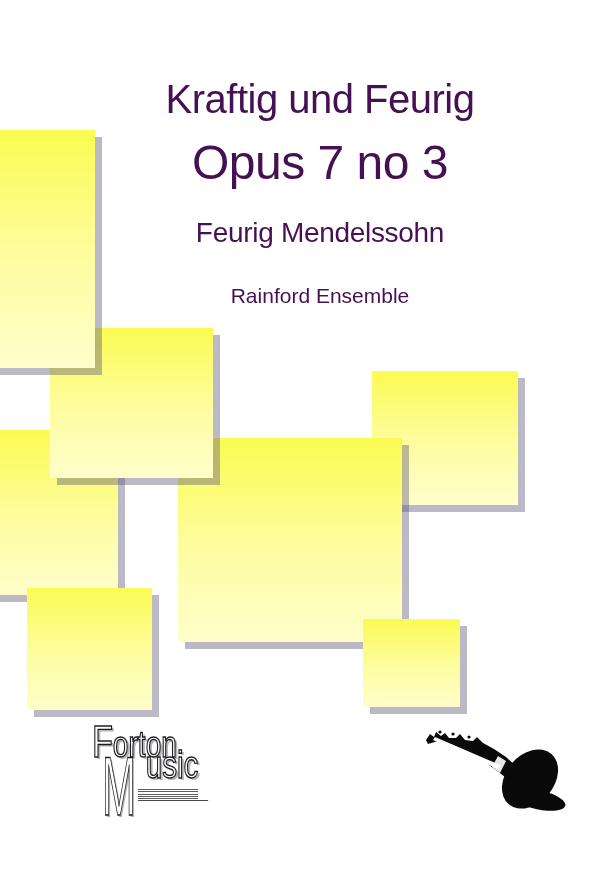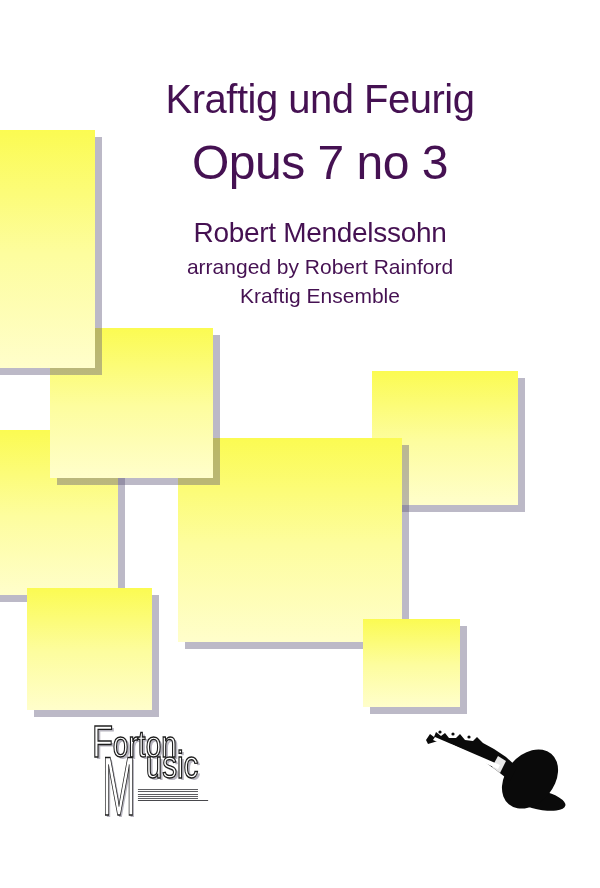--- a/index.html
+++ b/index.html
@@ -62,23 +62,22 @@
   <div class="sq" style="left:178px; top:438px; width:224px; height:204px; z-index:2;"></div>
   <div class="sq" style="left:-60px; top:430px; width:178px; height:165px; z-index:3;"></div>
   <div class="sq" style="left:50px;  top:328px; width:163px; height:150px; z-index:4;"></div>
   <div class="sq" style="left:-45px; top:130px; width:140px; height:238px; z-index:5;"></div>
   <div class="sq" style="left:27px;  top:588px; width:125px; height:122px; z-index:6;"></div>
   <div class="sq" style="left:363px; top:619px; width:97px;  height:88px;  z-index:6;"></div>
 
   <div class="text-col">
     <div class="title-line1">Kraftig und Feurig</div>
     <div class="title-line2">Opus 7 no 3</div>
-    <div class="composer">Robert Mendelssohn</div>
-    <div class="arranger">arranged by Robert Rainford</div>
-    <div class="ensemble">Kraftig Ensemble</div>
+    <div class="composer">Feurig Mendelssohn</div>
+    <div class="ensemble">Rainford Ensemble</div>
   </div>
 
   <div class="logo">
     <div class="logo-line1">
       <span class="ol big">F</span><span class="ol small">orton</span>
     </div>
     <div class="logo-line2">
       <span class="ol big">M</span><span class="ol small">usic</span>
     </div>
     <div class="staff">

